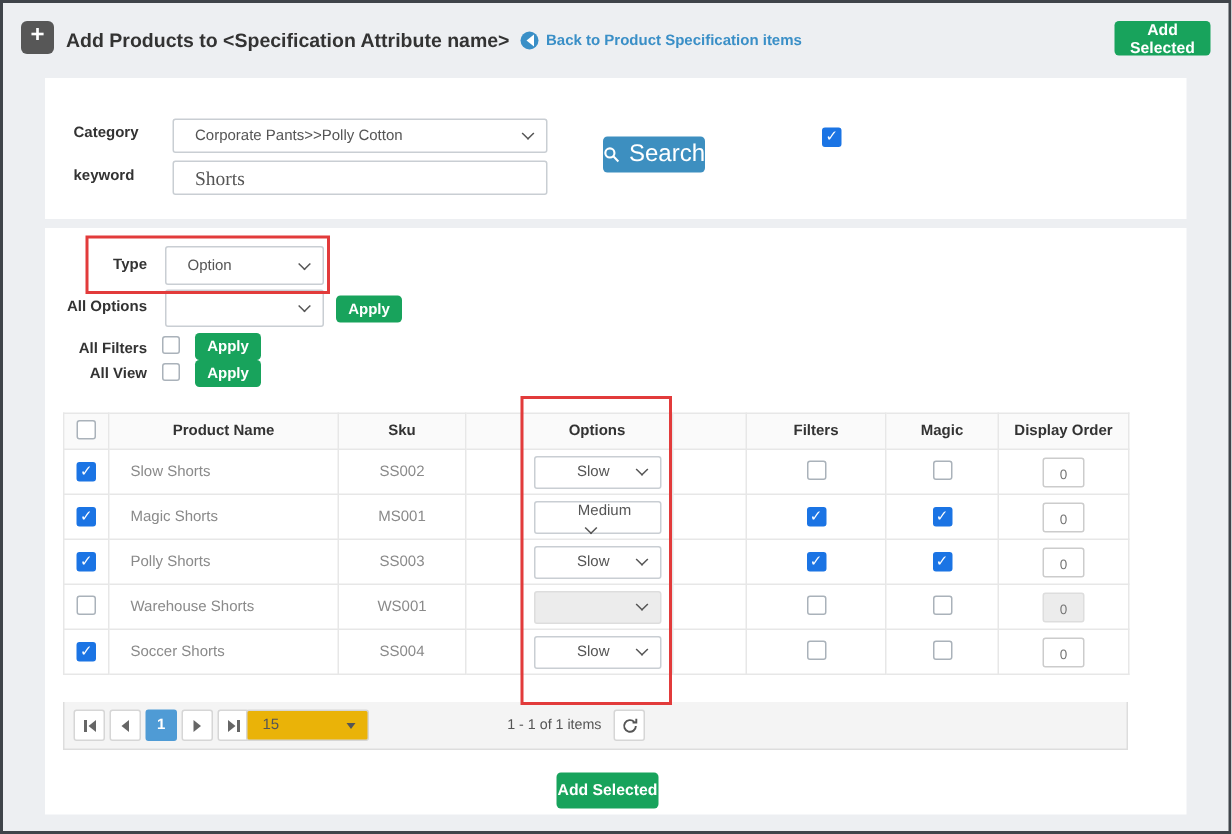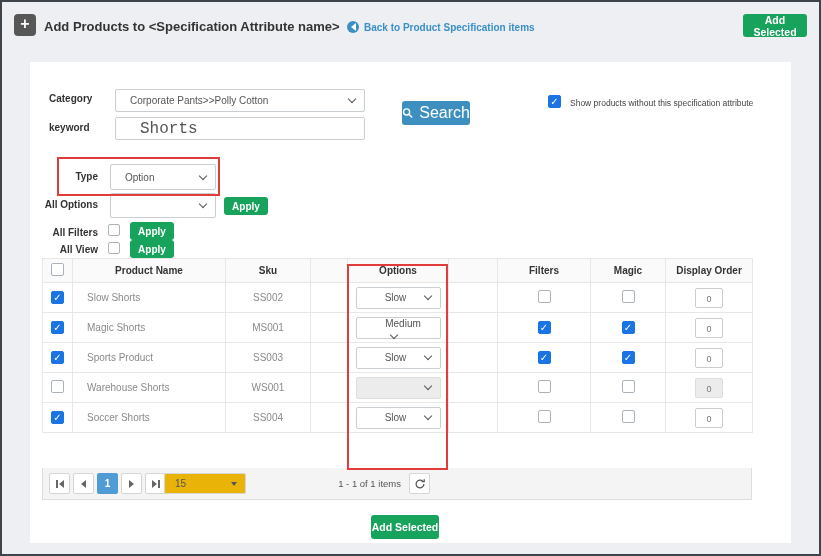--- a/index.html
+++ b/index.html
@@ -16,54 +16,54 @@
     color:var(--link); font-size:10px; font-weight:bold; cursor:pointer; }
   .back-circle{ width:12px; height:12px; border-radius:50%; background:var(--link);
     display:flex; align-items:center; justify-content:center; }
   .back-circle .tri-left{ border-right-color:#fff; }
   .btn-green{ background:var(--green); color:#fff; border:none; border-radius:3px;
     font-size:10.5px; font-weight:bold; font-family:inherit; cursor:pointer; }
   .top-add{ position:absolute; left:741px; top:12px; width:64px; height:23px; }
 
   
   .card{ position:absolute; background:#fff; width:761px; left:28px; }
-  .card1{ top:60px; height:94px; }
+  .card1{ top:50px; height:94px; }
   .card2{ top:150px; height:391px; }
 
   .lbl{ position:absolute; font-size:10px; font-weight:bold; color:#333; }
 
   
   .dd{ position:absolute; background:#fff; border:1px solid #c9ced3; border-radius:2px;
     display:flex; align-items:center; cursor:pointer; }
   .dd .dd-text{ font-size:10px; color:#555; padding-left:14px; flex:1; }
   .chev{ width:6px; height:6px; border-right:1.5px solid #555; border-bottom:1.5px solid #555;
     transform:rotate(45deg); margin-right:9px; margin-top:-3px; flex:none; }
-  .txt-input{ position:absolute; border:1px solid #c9ced3; border-radius:2px; font-size:16px;
-    color:#555; padding-left:24px; font-family:Liberation Mono, monospace; outline:none; }
+  .txt-input{ position:absolute; border:1px solid #c9ced3; border-radius:2px; font-size:13px;
+    color:#555; padding-left:14px; font-family:Liberation Serif, serif; outline:none; }
 
   .btn-search{ position:absolute; left:372px; top:39px; width:68px; height:24px;
     background:var(--blue); color:#fff; border:none; border-radius:3px; font-size:16px;
     font-family:inherit; display:flex; align-items:center; justify-content:center; gap:6px; cursor:pointer; }
 
   
   .cb{ display:inline-block; width:13px; height:13px; background:#fff; border:1px solid #aab2ba;
     border-radius:2px; cursor:pointer; }
   .cb.checked{ background:var(--check); border-color:var(--check); color:#fff; font-size:10px;
     line-height:11px; text-align:center; }
   .cb.checked::after{ content:"\2713"; }
 
   .small-label{ position:absolute; font-size:8.5px; color:#444; }
 
   .btn-apply{ position:absolute; width:44px; height:18px; font-size:10px; }
 
   
   .red-box{ position:absolute; border:2px solid var(--red); pointer-events:none; z-index:5; }
 
   
-  .tbl-wrap{ position:absolute; left:12px; top:106px; width:710px; }
+  .tbl-wrap{ position:absolute; left:12px; top:123px; width:710px; }
   table{ border-collapse:collapse; table-layout:fixed; width:710px; background:#fff; }
   th, td{ border:1px solid #e7e7e7; font-size:10px; overflow:hidden; }
   th{ height:24px; background:#fafafa; color:#333; font-weight:bold; text-align:center; }
   td{ height:30px; color:#8a8a8a; text-align:center; }
   td.c-name{ text-align:left; padding-left:14px; }
   .dd-cell{ position:relative; width:85px; height:22px; margin:0 auto; display:flex; align-items:center; }
   .dd-cell .dd-text{ flex:1; text-align:center; padding-left:10px; color:#555; }
   .dd-cell.disabled{ background:#ececec; border-color:#ddd; }
   .order-input{ display:inline-block; width:28px; height:20px; line-height:20px; border:1px solid #ccc;
     border-radius:2px; background:#fff; color:#777; font-size:9px; text-align:center; }
@@ -117,21 +117,20 @@
     <div class="lbl" style="left:19px; top:60px;">keyword</div>
     <input class="txt-input" style="left: 85px; top: 55px; width: 250px; height: 23px;" value="Shorts">
     <button class="btn-search">
       <svg width="12" height="12" viewBox="0 0 16 16">
         <circle cx="6.5" cy="6.5" r="4.3" fill="none" stroke="#fff" stroke-width="2"></circle>
         <line x1="10" y1="10" x2="14.5" y2="14.5" stroke="#fff" stroke-width="2"></line>
       </svg>
       <span>Search</span>
     </button>
     <span class="cb checked" style="position:absolute; left:518px; top:33px;"></span>
-    <div class="small-label" style="left:540px; top:36px;">Show products without this specification attribute</div>
   </div>
 
   <div class="card card2">
 
     <div class="red-box" style="left:27px; top:5px; width:163px; height:39px;"></div>
     <div class="lbl" style="left:0; top:19px; width:68px; text-align:right;">Type</div>
     <div class="dd" style="left:80px; top:12px; width:106px; height:26px;">
       <span class="dd-text">Option</span>
       <span class="chev"></span>
     </div>
@@ -208,21 +207,21 @@
       </div>
     </td>
     <td></td>
     <td><span class="cb checked"></span></td>
     <td><span class="cb checked"></span></td>
     <td><span class="order-input">0</span></td>
   </tr>
 
   <tr>
     <td><span class="cb checked"></span></td>
-    <td class="c-name">Sports Product</td>
+    <td class="c-name">Polly Shorts</td>
     <td>SS003</td>
     <td></td>
     <td>
       <div class="dd-cell dd" style="position:relative;">
         <span class="dd-text">Slow</span>
         <span class="chev"></span>
       </div>
     </td>
     <td></td>
     <td><span class="cb checked"></span></td>

